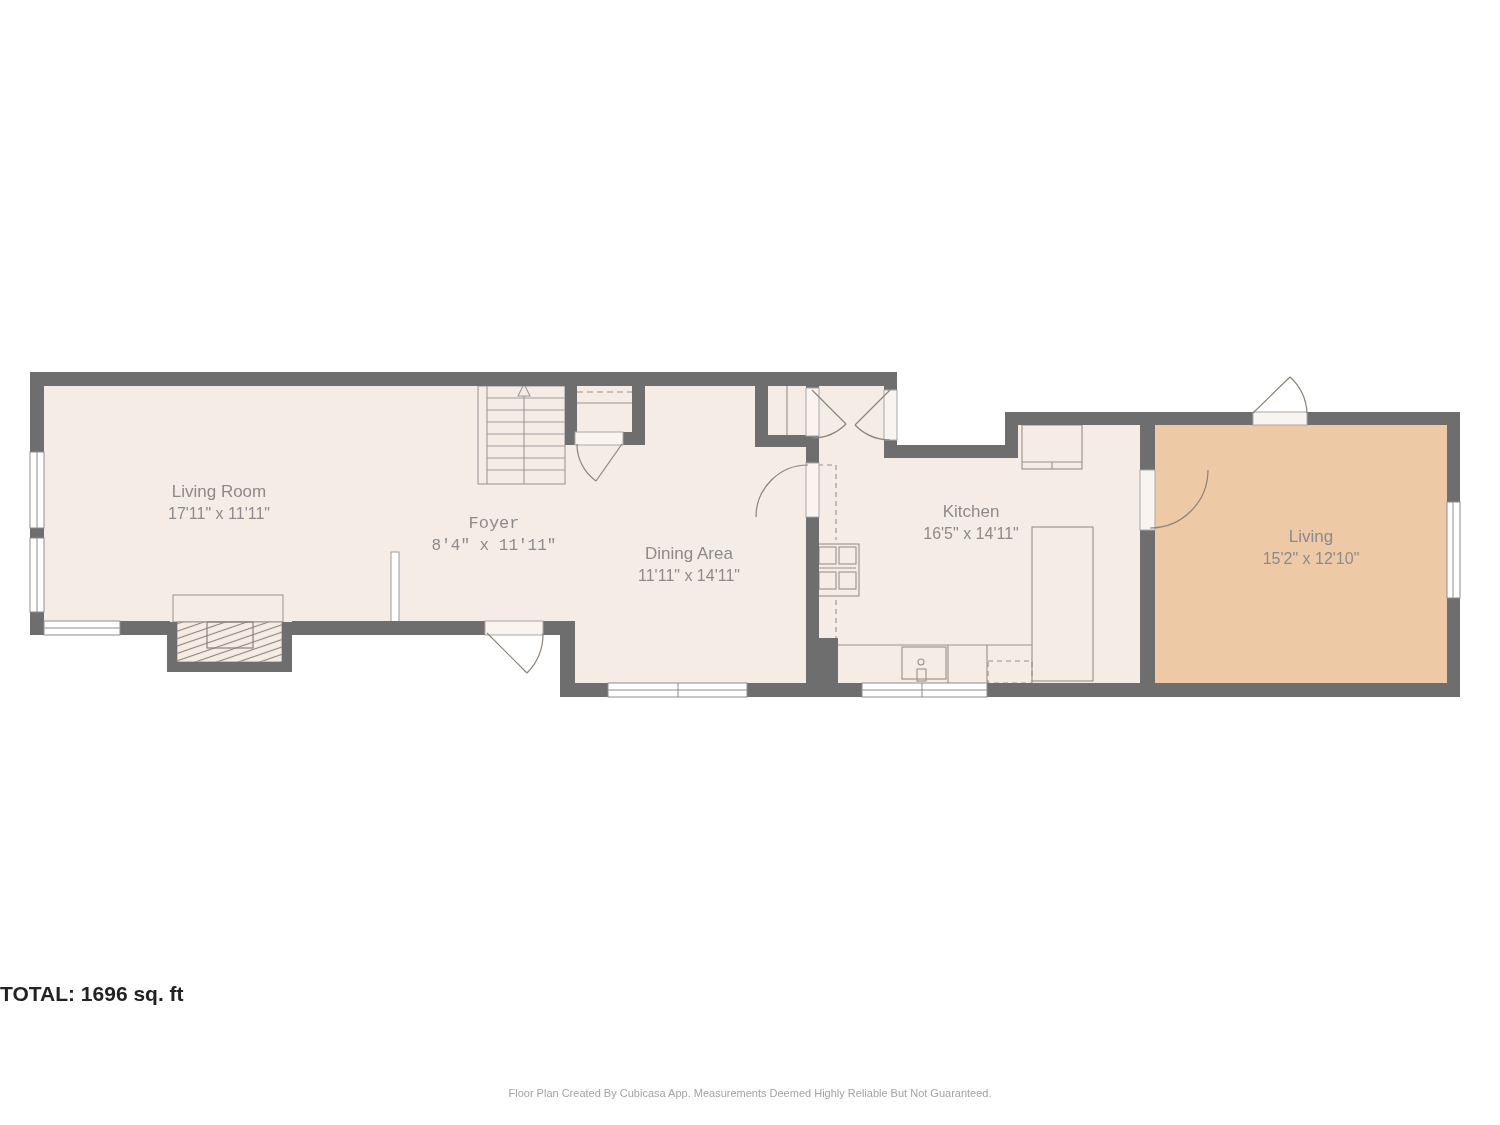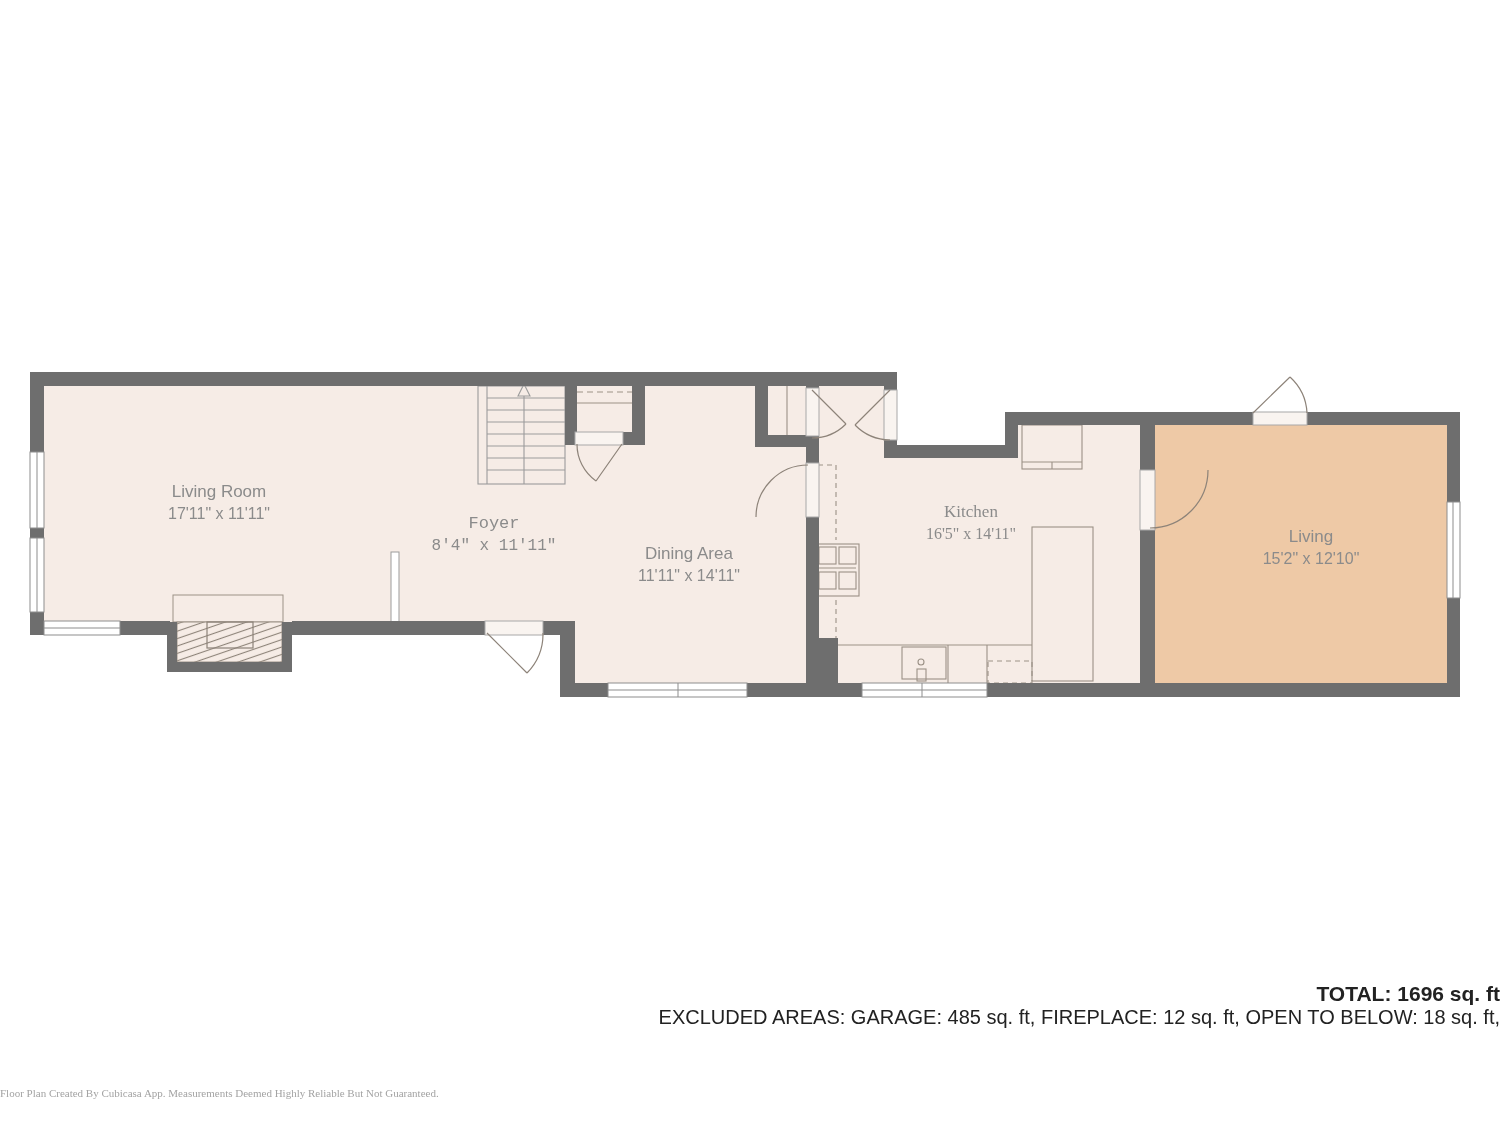--- a/index.html
+++ b/index.html
@@ -16,27 +16,27 @@
   #canvas{position:relative;width:1500px;height:1125px;background:#ffffff;overflow:hidden;}
   #plan-svg{position:absolute;left:0;top:0;}
   .room-label{
     position:absolute;transform:translateX(-50%);
     text-align:center;color:var(--label_text);
     font-size:17px;line-height:22px;white-space:nowrap;
   }
   .room-label .dims{font-size:16px;}
   #summary{
     position:absolute;left:0;top:983px;width:100%;
-    text-align:right;color:var(--summary_text);
+    text-align:left;color:var(--summary_text);
     font-size:20px;line-height:22.5px;
   }
   #summary .total{font-weight:bold;font-size:21px;}
   #disclaimer{
     position:absolute;left:0;top:1087px;width:100%;
-    color:var(--disclaimer_text);font-size:11px;font-family:Liberation Serif, serif;
+    text-align:center;color:var(--disclaimer_text);font-size:11px;
   }
 </style>
 </head>
 <body>
 
 <div id="canvas">
 
   <svg id="plan-svg" width="1500" height="780" viewBox="0 0 1500 780">
     <defs>
       <pattern id="hatch" patternUnits="userSpaceOnUse" width="12" height="7" patternTransform="rotate(-19)">
@@ -200,28 +200,27 @@
     <div class="dims">17'11" x 11'11"</div>
   </div>
   <div class="room-label" style="left:494px;top:513px;font-family:Liberation Mono, monospace;">
     <div>Foyer</div>
     <div class="dims">8'4" x 11'11"</div>
   </div>
   <div class="room-label" style="left:689px;top:530px;margin-top:13px;">
     <div>Dining Area</div>
     <div class="dims">11'11" x 14'11"</div>
   </div>
-  <div class="room-label" style="left:971px;top:501px;font-family:Liberation Serif, serif;">
+  <div class="room-label" style="left:971px;top:501px;">
     <div>Kitchen</div>
     <div class="dims">16'5" x 14'11"</div>
   </div>
   <div class="room-label" style="left:1311px;top:526px;">
     <div>Living</div>
     <div class="dims">15'2" x 12'10"</div>
   </div>
 
   <div id="summary">
     <div class="total">TOTAL: 1696 sq. ft</div>
-    <div>EXCLUDED AREAS: GARAGE: 485 sq. ft, FIREPLACE: 12 sq. ft, OPEN TO BELOW: 18 sq. ft,</div>
   </div>
   <div id="disclaimer">Floor Plan Created By Cubicasa App. Measurements Deemed Highly Reliable But Not Guaranteed.</div>
 
 </div>
 
 </body></html>

